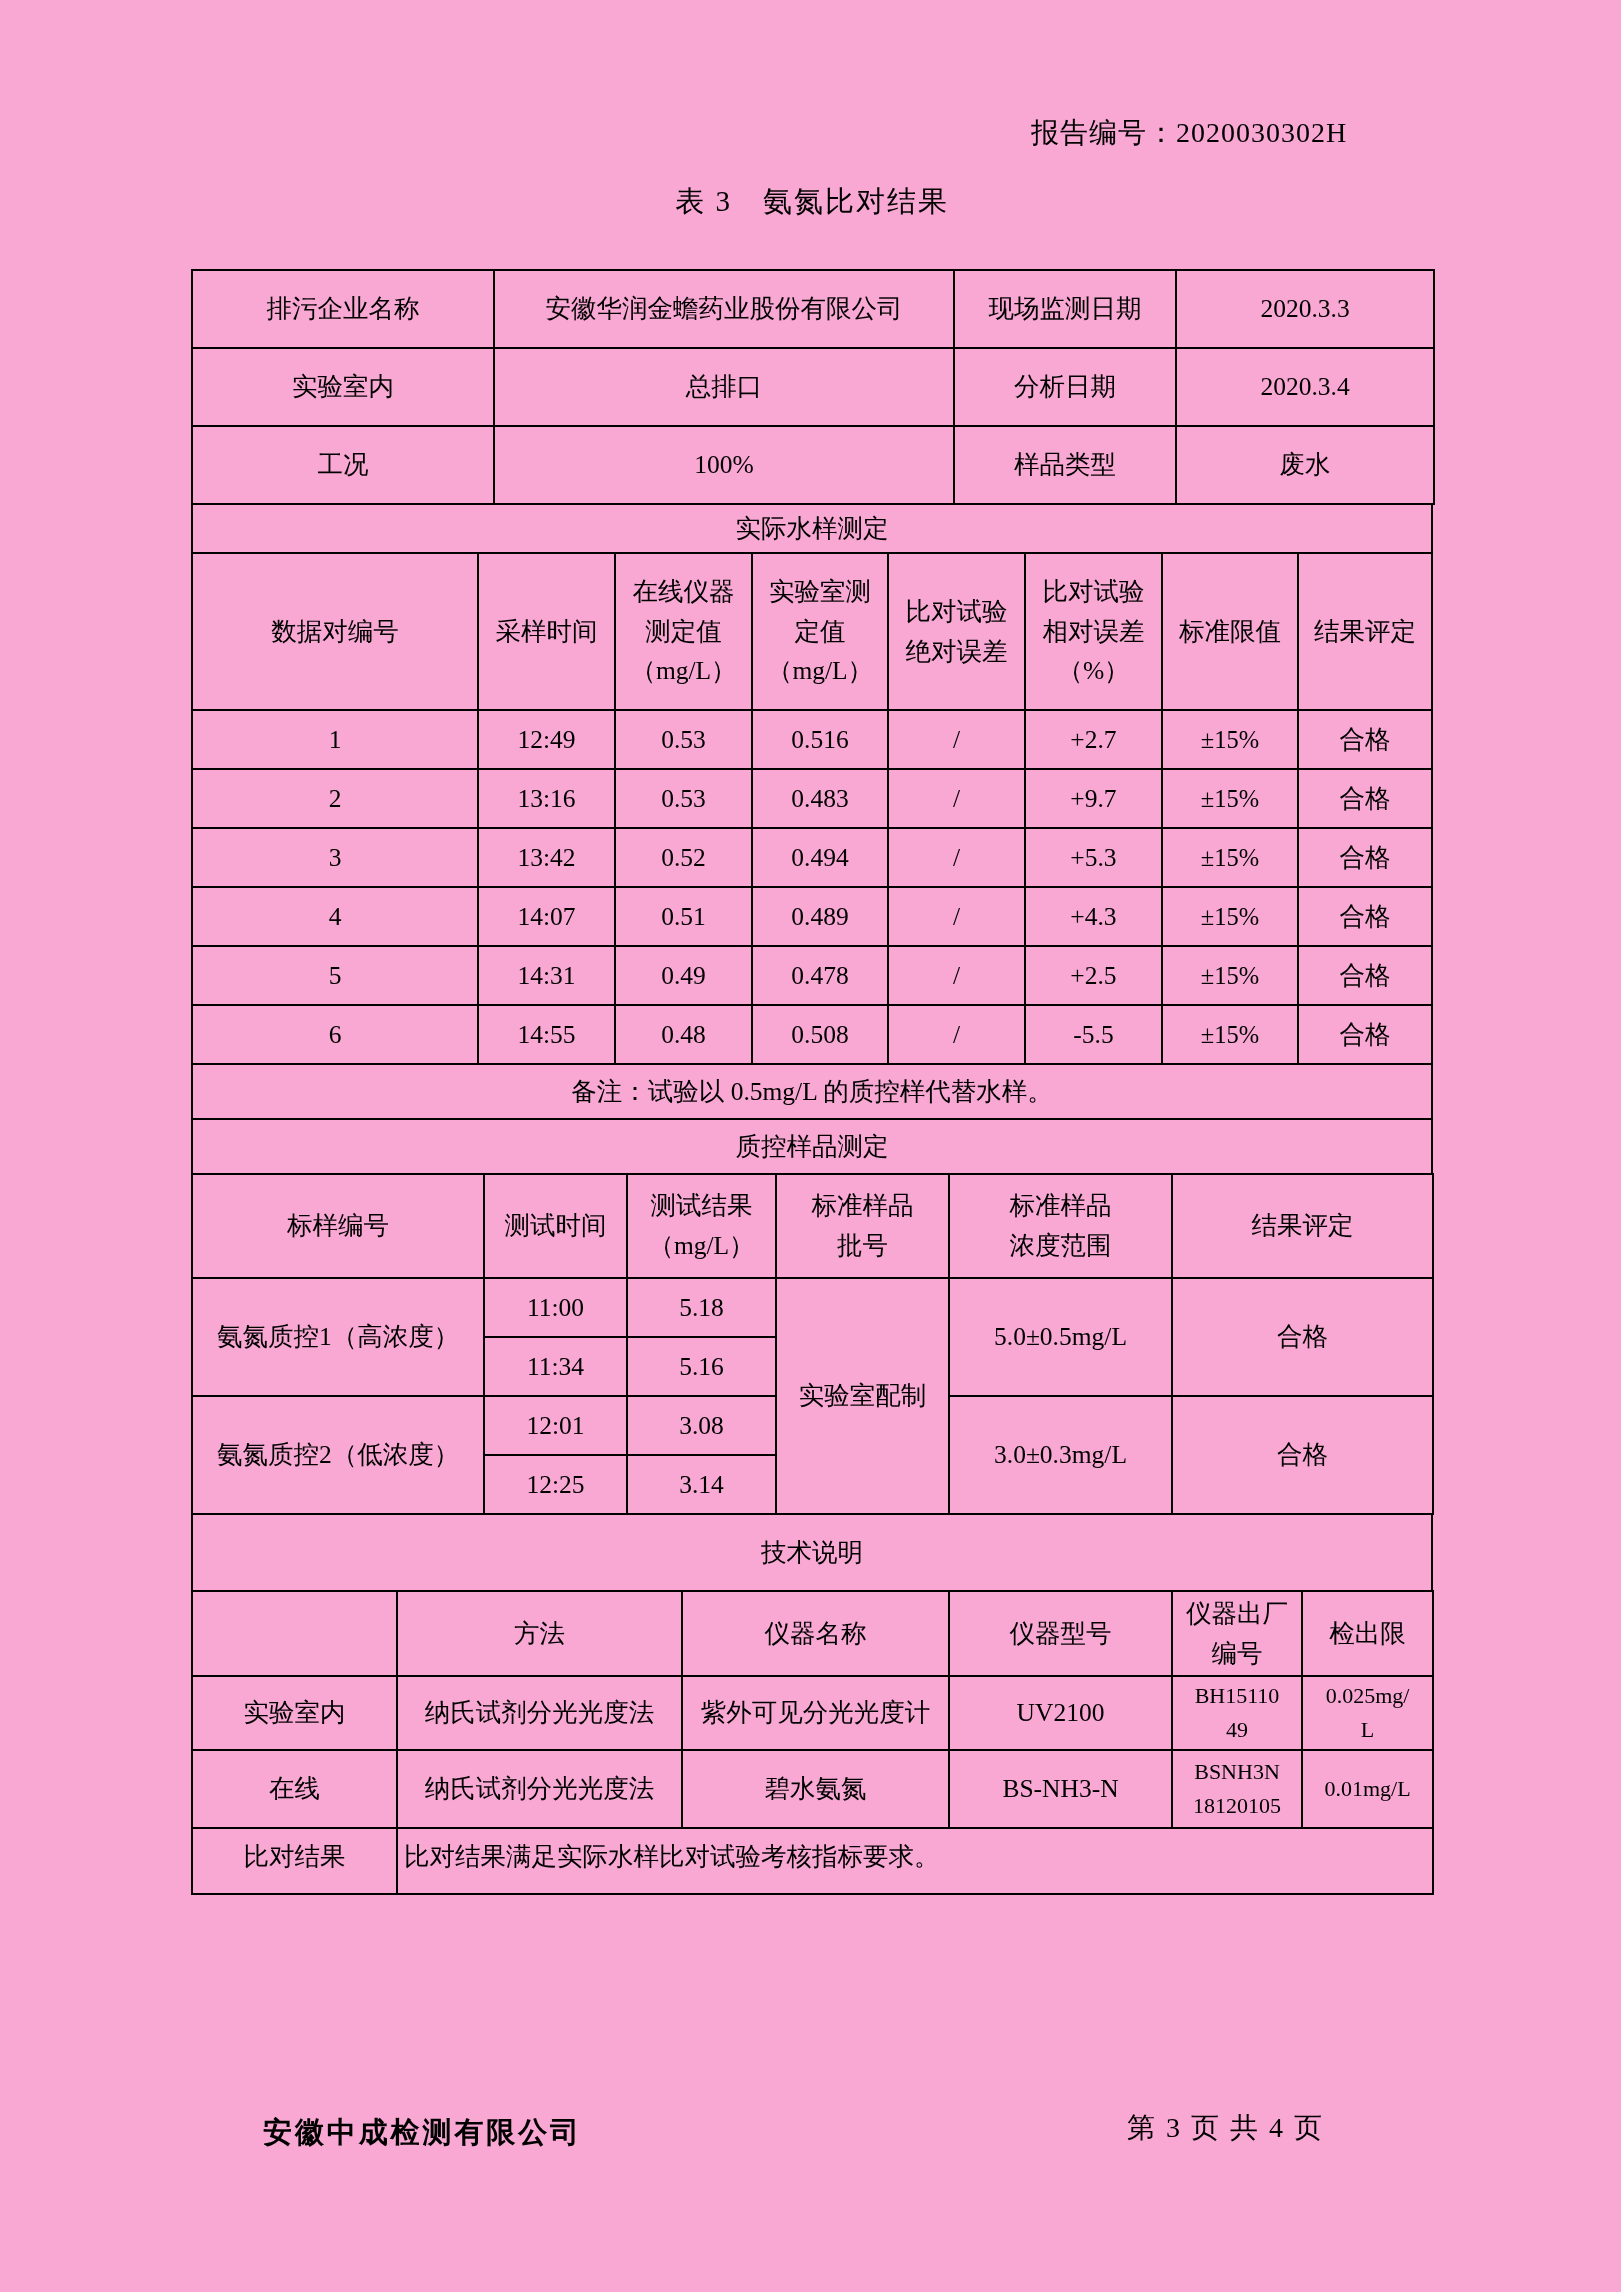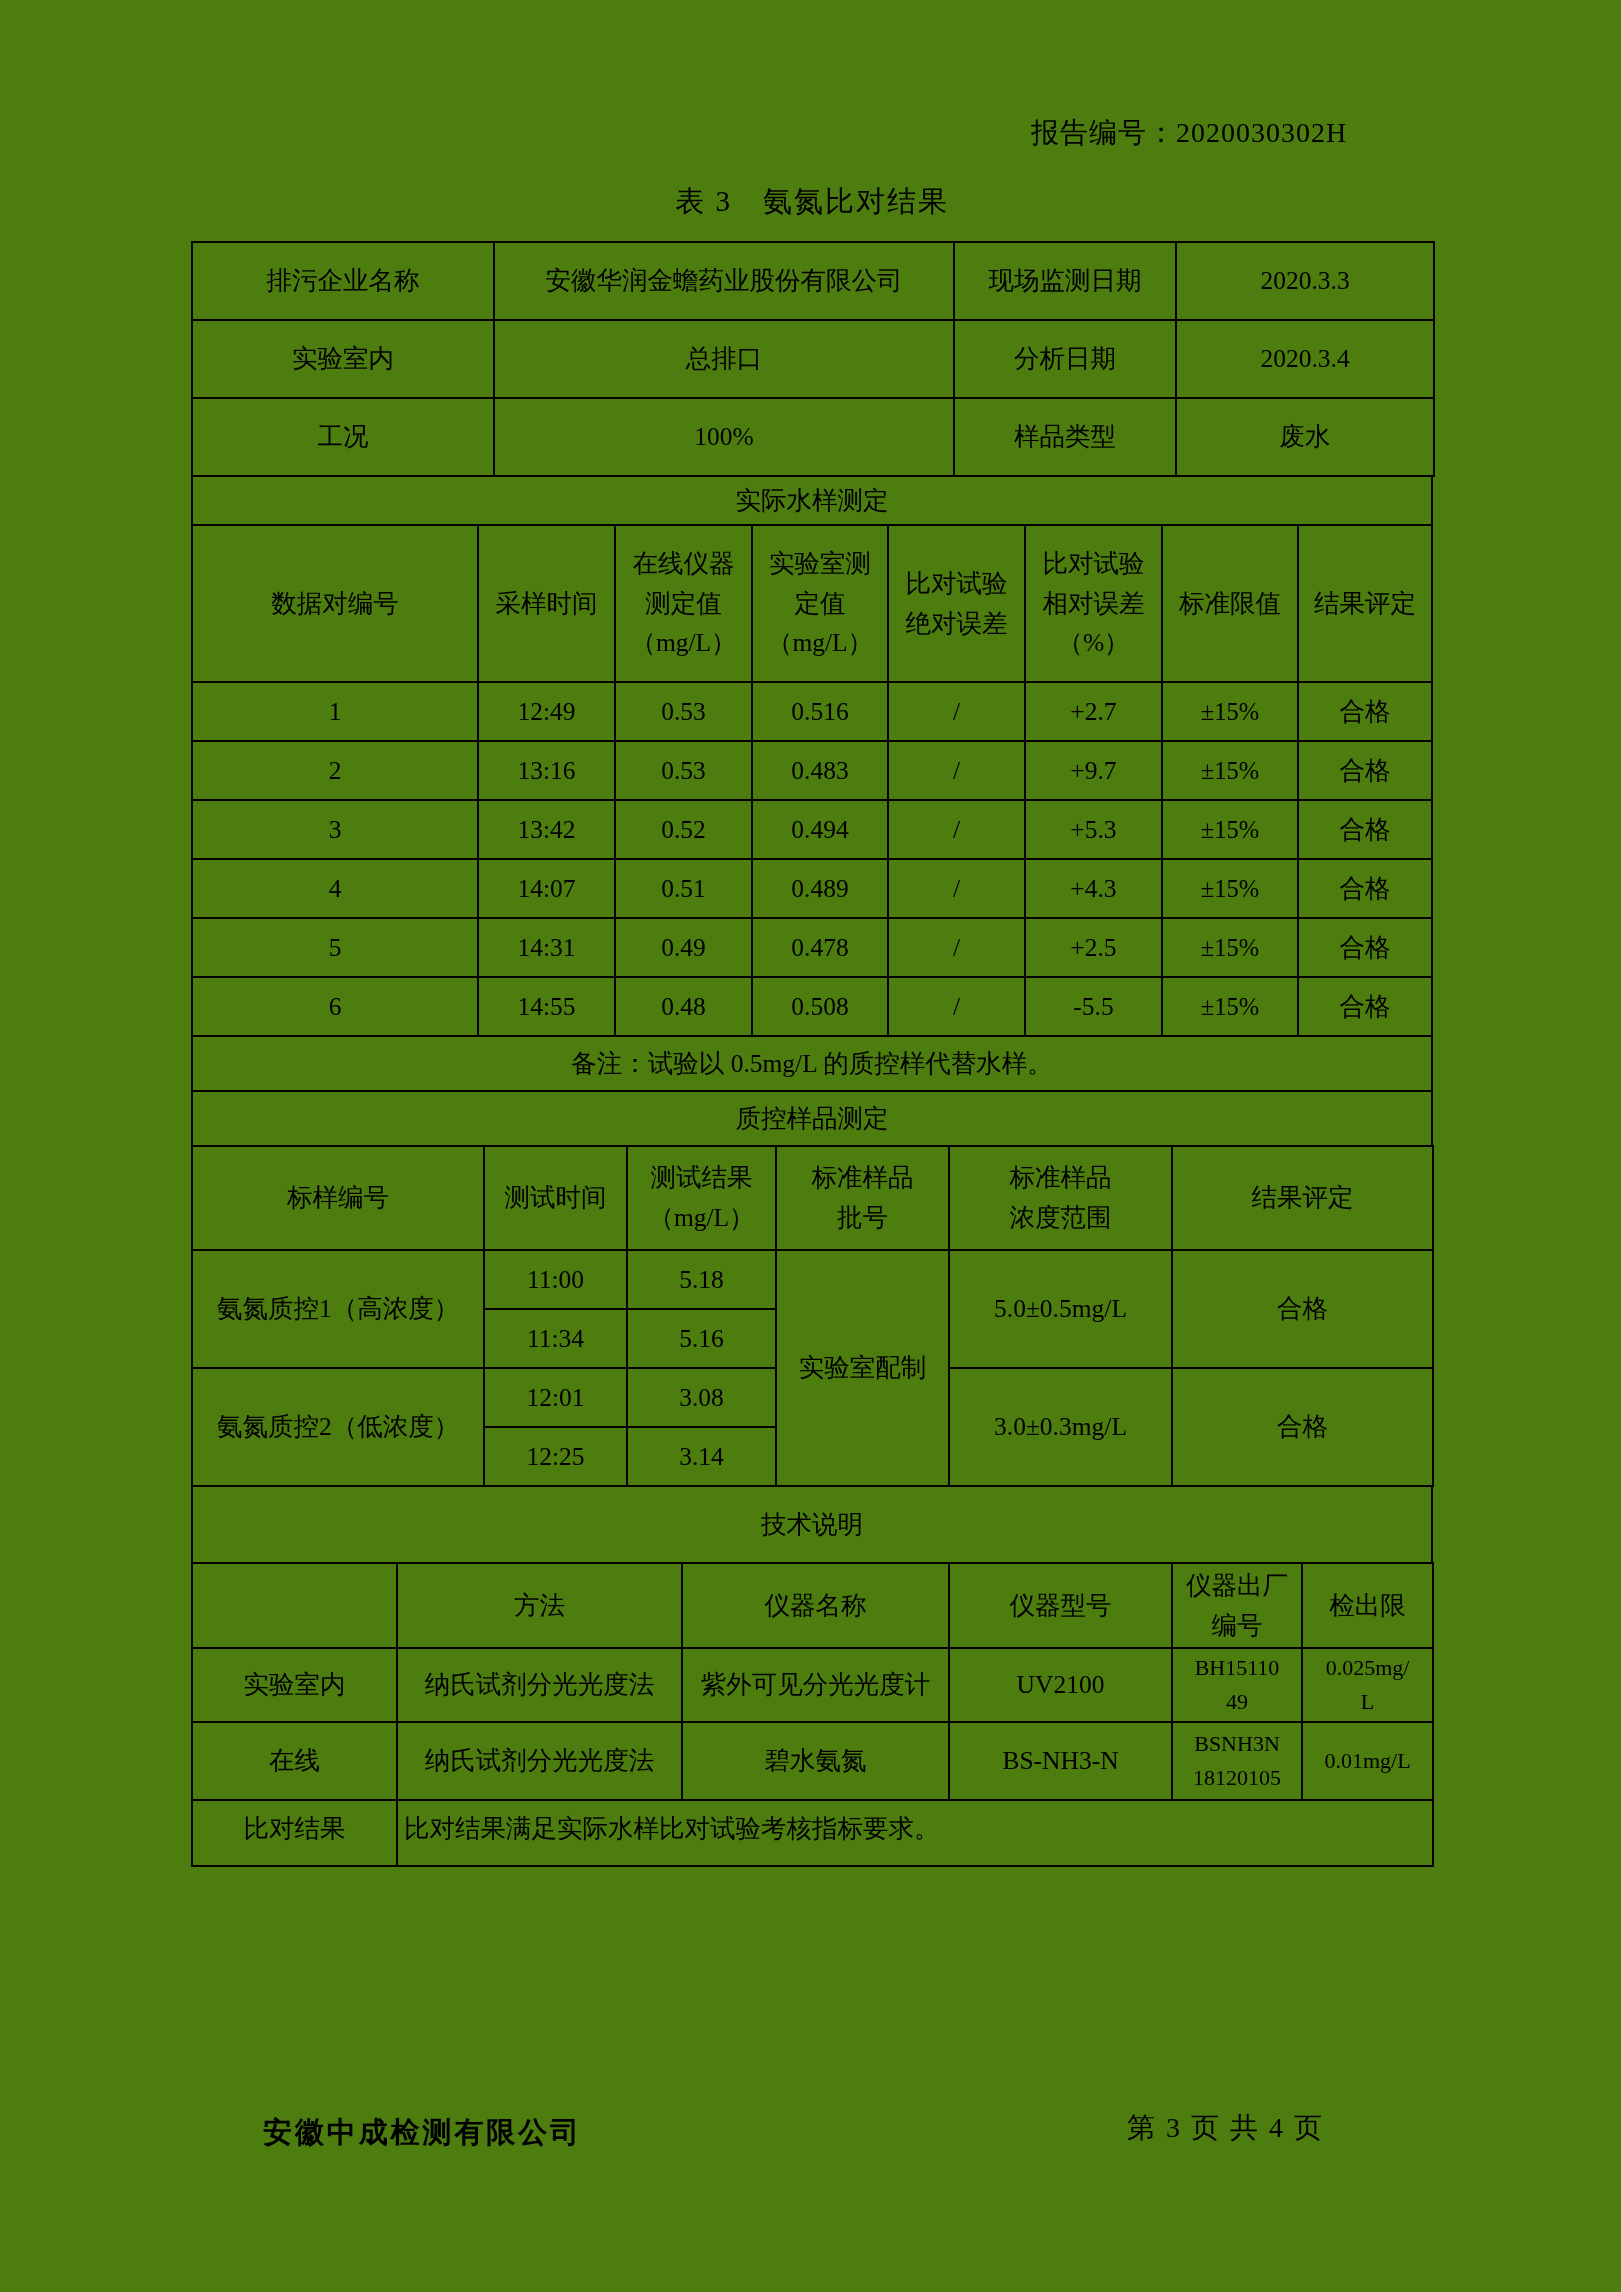--- a/index.html
+++ b/index.html
@@ -6,21 +6,21 @@
     margin: 0;
     padding: 0;
     background: #ffffff;
     color: #000000;
     font-family: "Liberation Serif", "DejaVu Serif", serif;
   }
   .page {
     position: relative;
     width: 1621px;
     height: 2293px;
-    background: #4d7c0f;
+    background: #f9a8d4;
     overflow: hidden;
   }
   .report-no {
     position: absolute;
     top: 114px;
     left: 1031px;
     font-size: 28px;
     letter-spacing: 1px;
     white-space: nowrap;
   }
@@ -36,20 +36,21 @@
   .tablewrap {
     position: absolute;
     top: 241px;
     left: 191px;
     width: 1242px;
   }
   table {
     border-collapse: collapse;
     table-layout: fixed;
     width: 1242px;
+    margin-top: 28px;
   }
   table + table { margin-top: -2px; }
   td {
     border: 2px solid #000000;
     text-align: center;
     vertical-align: middle;
     font-size: 25.5px;
     line-height: 1.55;
     padding: 2px 4.9px;
     white-space: pre-line;

